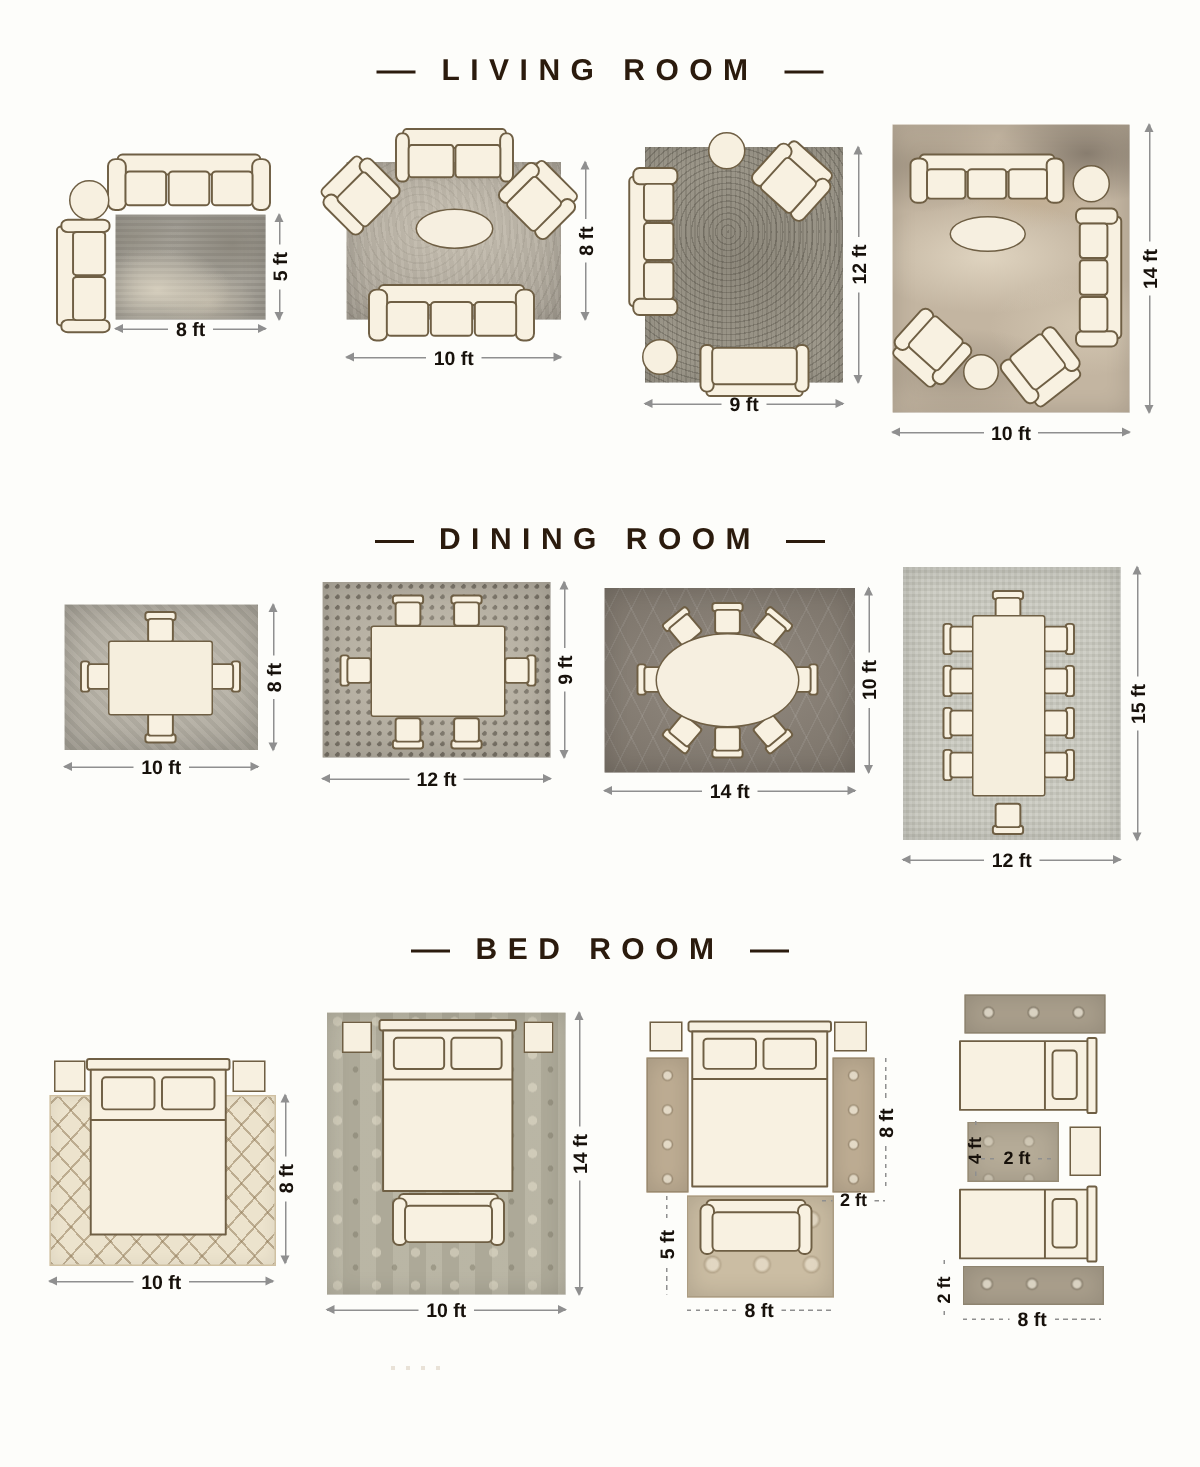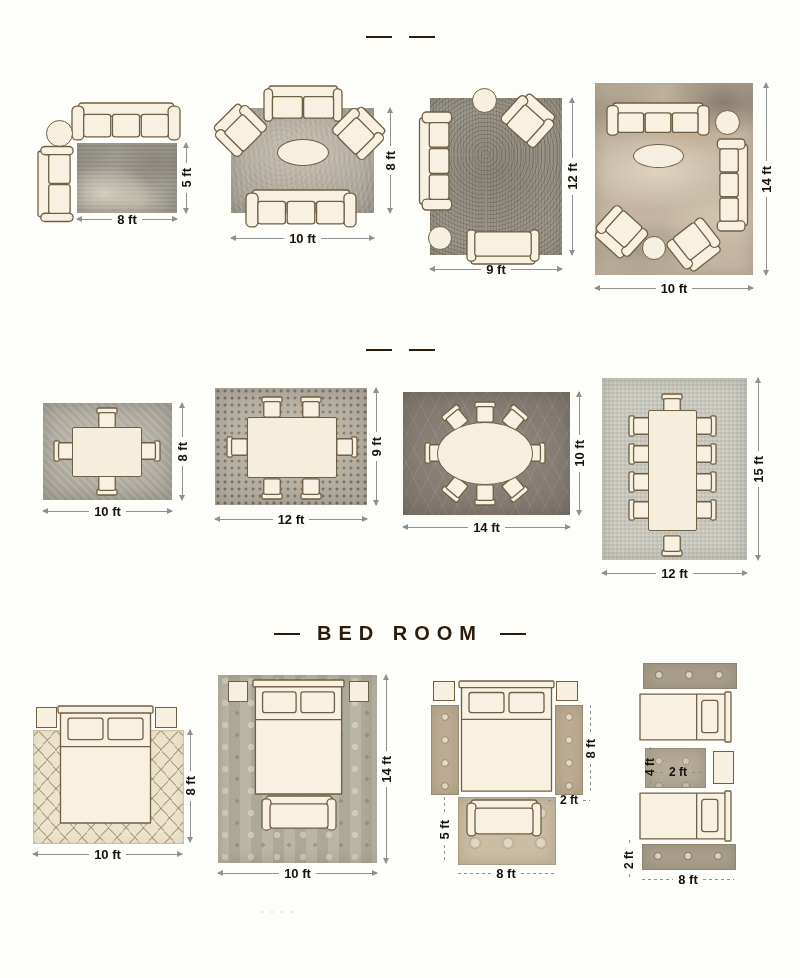--- a/index.html
+++ b/index.html
@@ -110,24 +110,26 @@
      radial-gradient(circle 1.5px at 4px 4px,#cbb9a2 95%,transparent);
      background-size:10px 8px;}
 </style>
 </head>
 <body>
 
 <div class="canvas">
 
   <div class="sec-title" style="top:36px;">
     <span class="dash"></span>
+    <span class="t">LIVING ROOM</span>
     <span class="dash"></span>
   </div>
   <div class="sec-title" style="top:349px;">
     <span class="dash"></span>
+    <span class="t">DINING ROOM</span>
     <span class="dash"></span>
   </div>
   <div class="sec-title" style="top:622px;">
     <span class="dash"></span>
     <span class="t">BED ROOM</span>
     <span class="dash"></span>
   </div>
 
   <div class="rug rg-l1" style="left:77px;top:143px;width:100px;height:70px;"></div>
   <div class="furn" style="left:72px;top:103px;width:108px;height:38px;">

